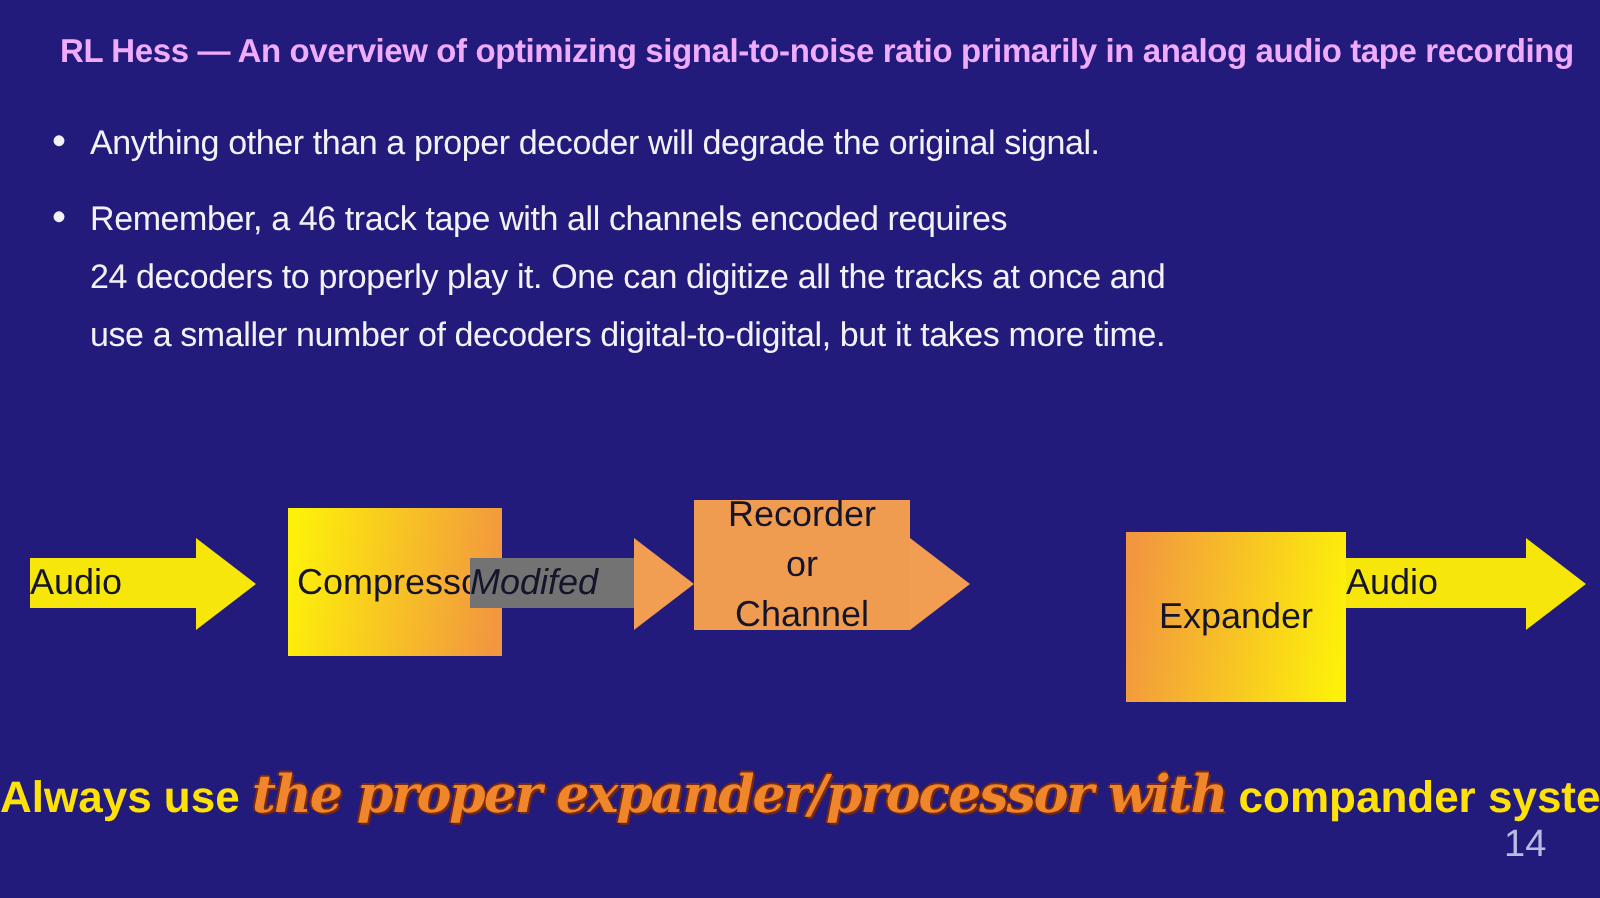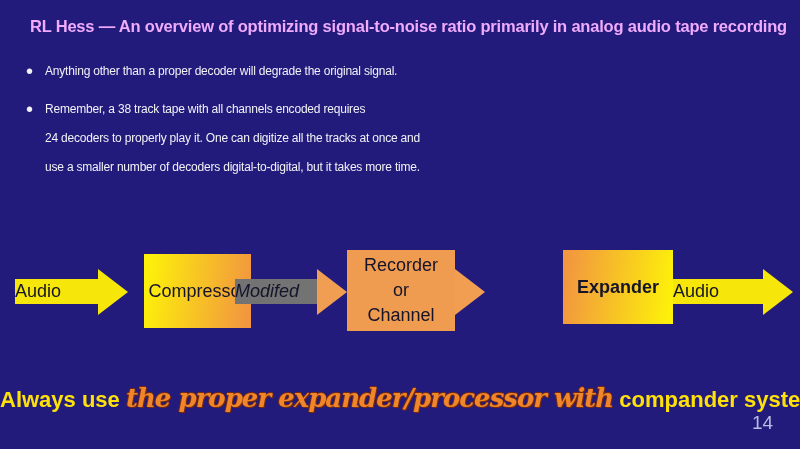--- a/index.html
+++ b/index.html
@@ -13,34 +13,34 @@
   .header {
     position:absolute; left:30px; top:17px; width:745px;
     font-size:16.5px; font-weight:bold; letter-spacing:-0.2px;
     color:#f0abfc; white-space:nowrap;
   }
 
   
   .bullets { position:absolute; left:26px; top:57px; width:760px; color:#f2f2f6; }
   .bullet { display:flex; margin-bottom:9px; }
   .bullet .dot { width:19px; font-size:20px; line-height:29px; flex:0 0 19px; }
-  .bullet .lines { font-size:12px; letter-spacing:-0.2px; line-height:29px; }
+  .bullet .lines { font-size:17px; letter-spacing:-0.2px; line-height:29px; }
 
   
   .abox {
     position:absolute; display:flex; align-items:center; justify-content:center;
     text-align:center; color:#14142a; font-size:18px;
   }
   .box-compressor { left:144px; top:254px; width:107px; height:74px;
     background:linear-gradient(98deg,#fdf00a 5%,#f2973f 95%); }
-  .box-recorder { left:347px; top:250px; width:108px; height:81px;
+  .box-recorder { left:347px; top:250px; width:108px; height:65px;
     background:#ef9b50; }
   .box-recorder .rline { line-height:25px; }
-  .box-expander { left:563px; top:250px; width:110px; height:74px;
-    background:linear-gradient(98deg,#f2973f 5%,#fdf00a 95%);font-weight:bold; }
+  .box-expander { left:563px; top:266px; width:110px; height:85px;
+    background:linear-gradient(98deg,#f2973f 5%,#fdf00a 95%); }
 
   .arrow { position:absolute; height:47px; display:flex; align-items:center; }
   .arrow .body {
     height:25px; display:flex; align-items:center; justify-content:flex-start;
     color:#14142a; font-size:18px;
   }
   .arrow .head { width:0; height:0; border-top:23.5px solid transparent; border-bottom:23.5px solid transparent; }
   .arrow.yellow .body { background:#f6e60a; }
   .arrow.yellow .head { border-left:30px solid #f6e60a; }
   .arrow.orange .body { background:#737373;font-style:italic; }
@@ -71,21 +71,21 @@
   <div class="bullets">
     <div class="bullet">
       <span class="dot">•</span>
       <div class="lines">
         <div>Anything other than a proper decoder will degrade the original signal.</div>
       </div>
     </div>
     <div class="bullet">
       <span class="dot">•</span>
       <div class="lines">
-        <div>Remember, a 38 track tape with all channels encoded requires</div>
+        <div>Remember, a 46 track tape with all channels encoded requires</div>
         <div>24 decoders to properly play it. One can digitize all the tracks at once and</div>
         <div>use a smaller number of decoders digital-to-digital, but it takes more time.</div>
       </div>
     </div>
   </div>
 
   <div class="arrow yellow arrow-in">
     <div class="body">
         <span>Audio</span>
       </div>

